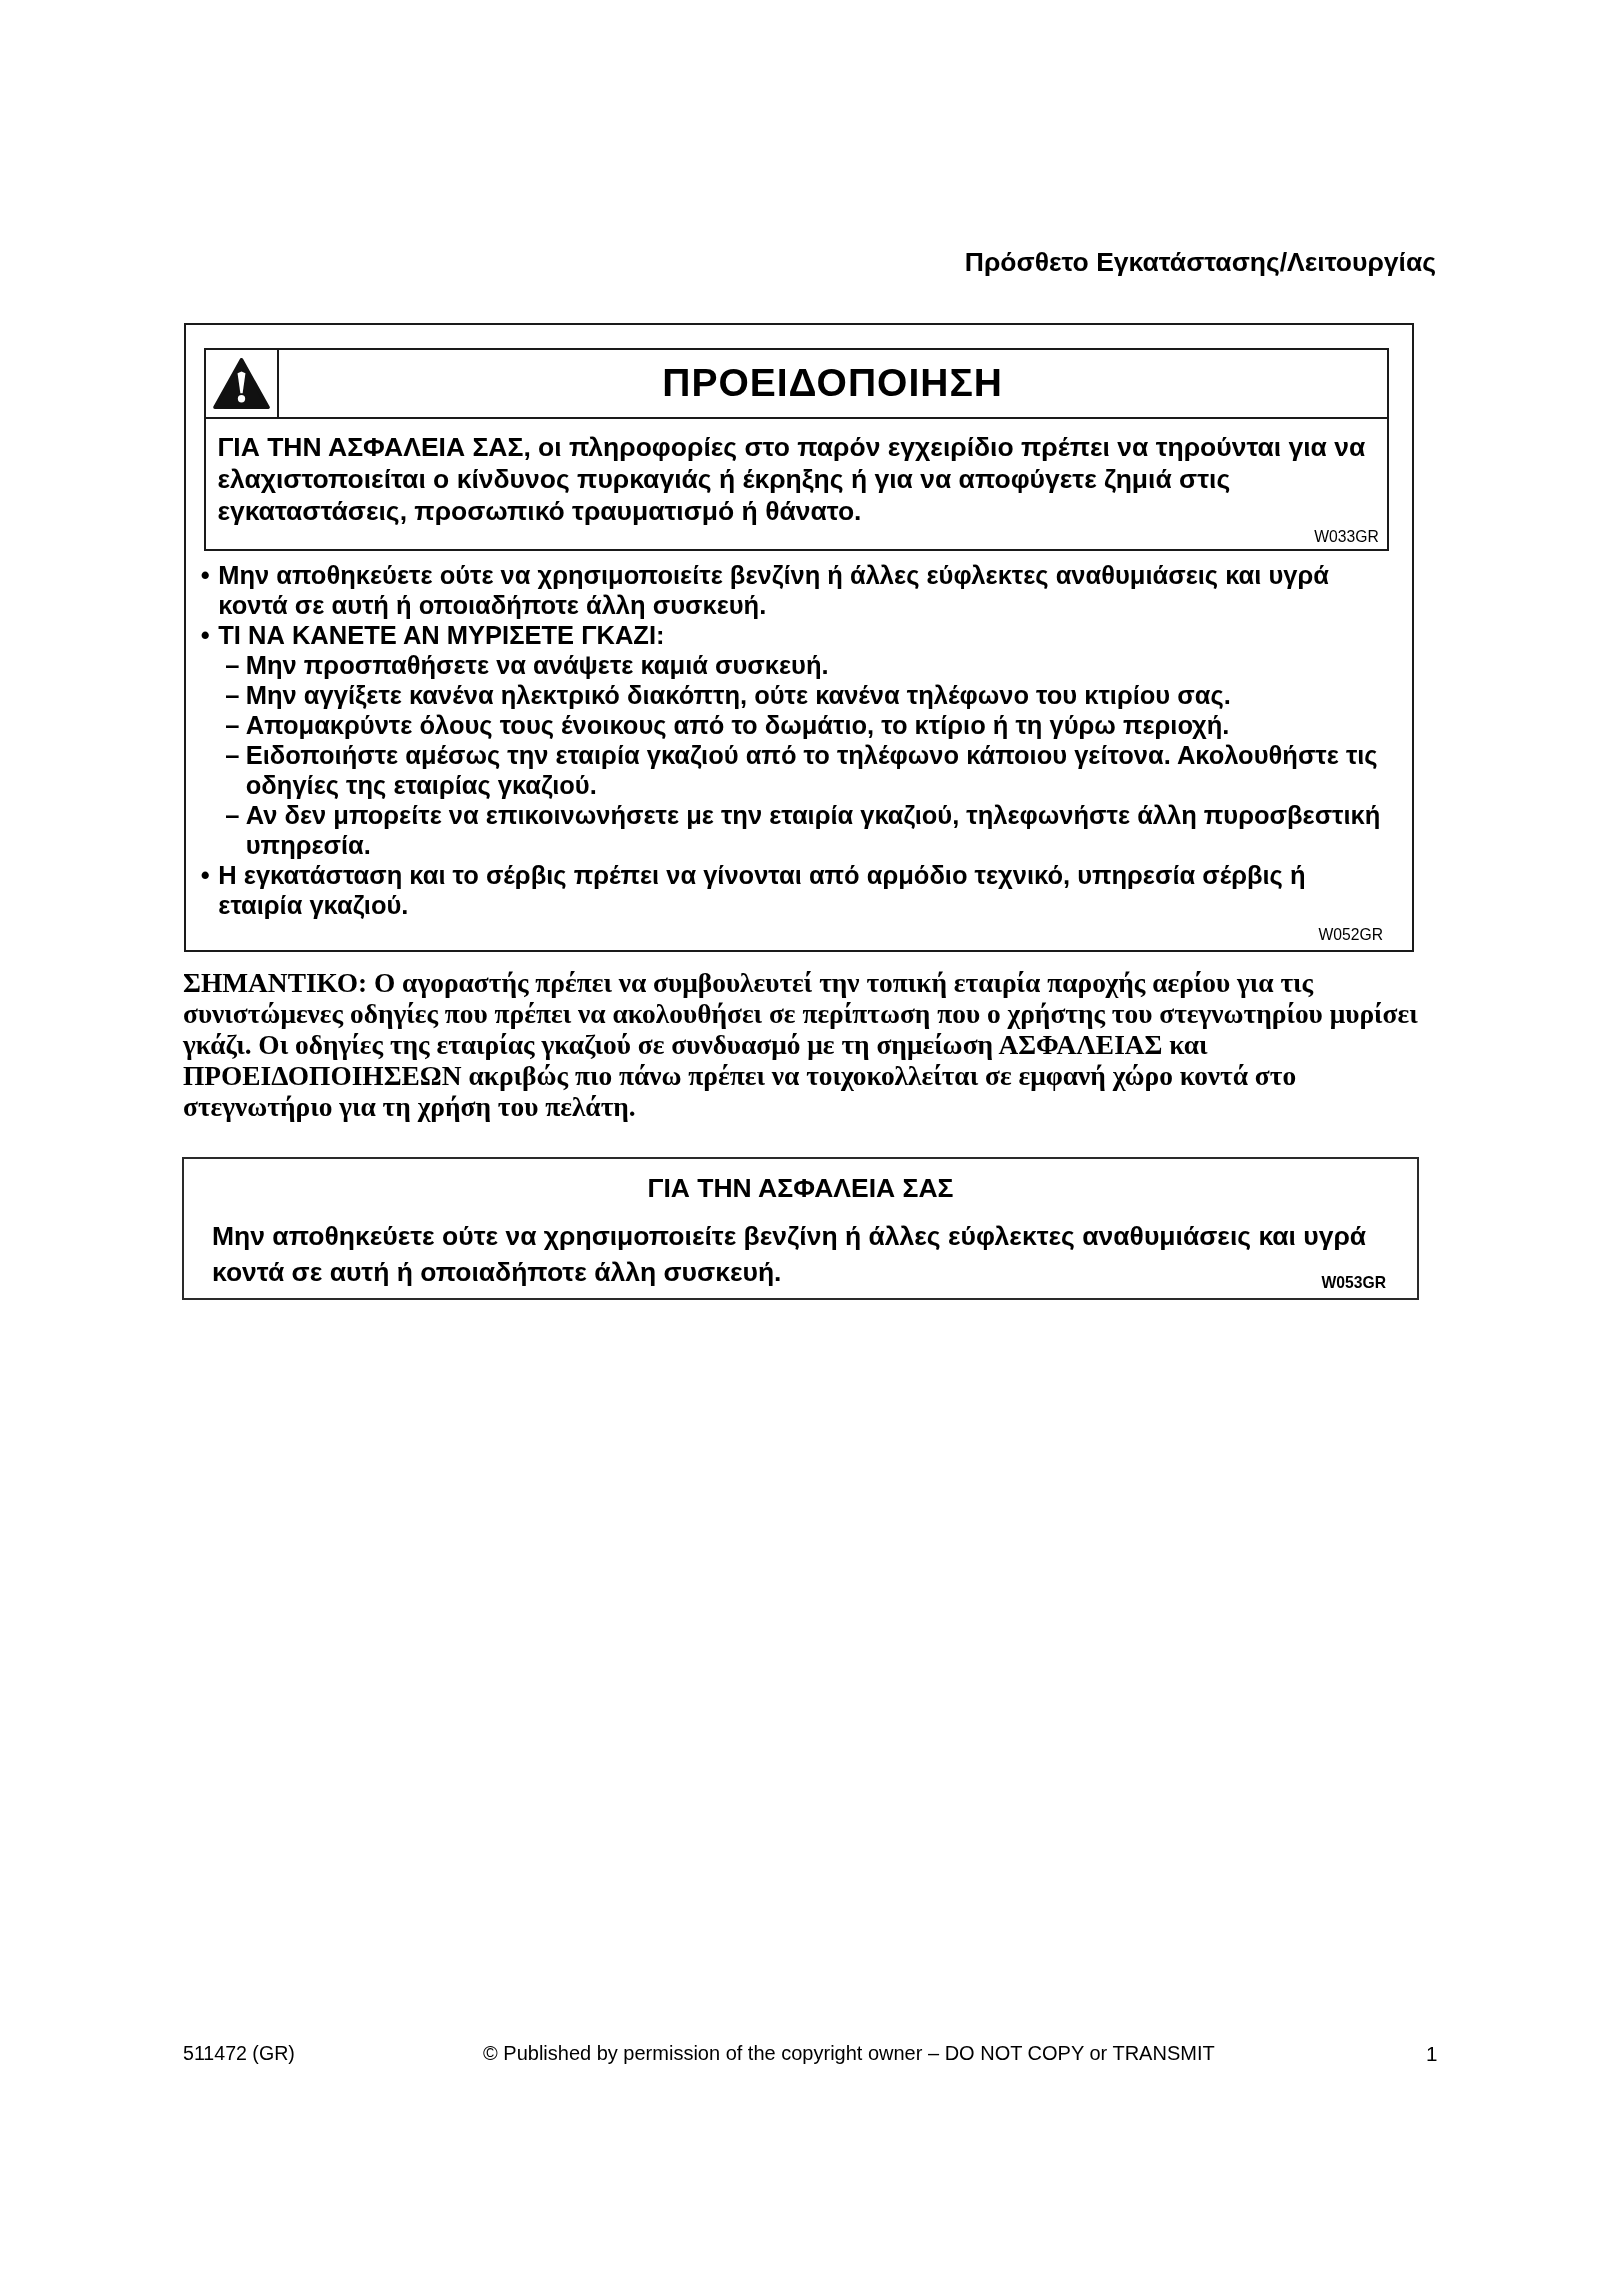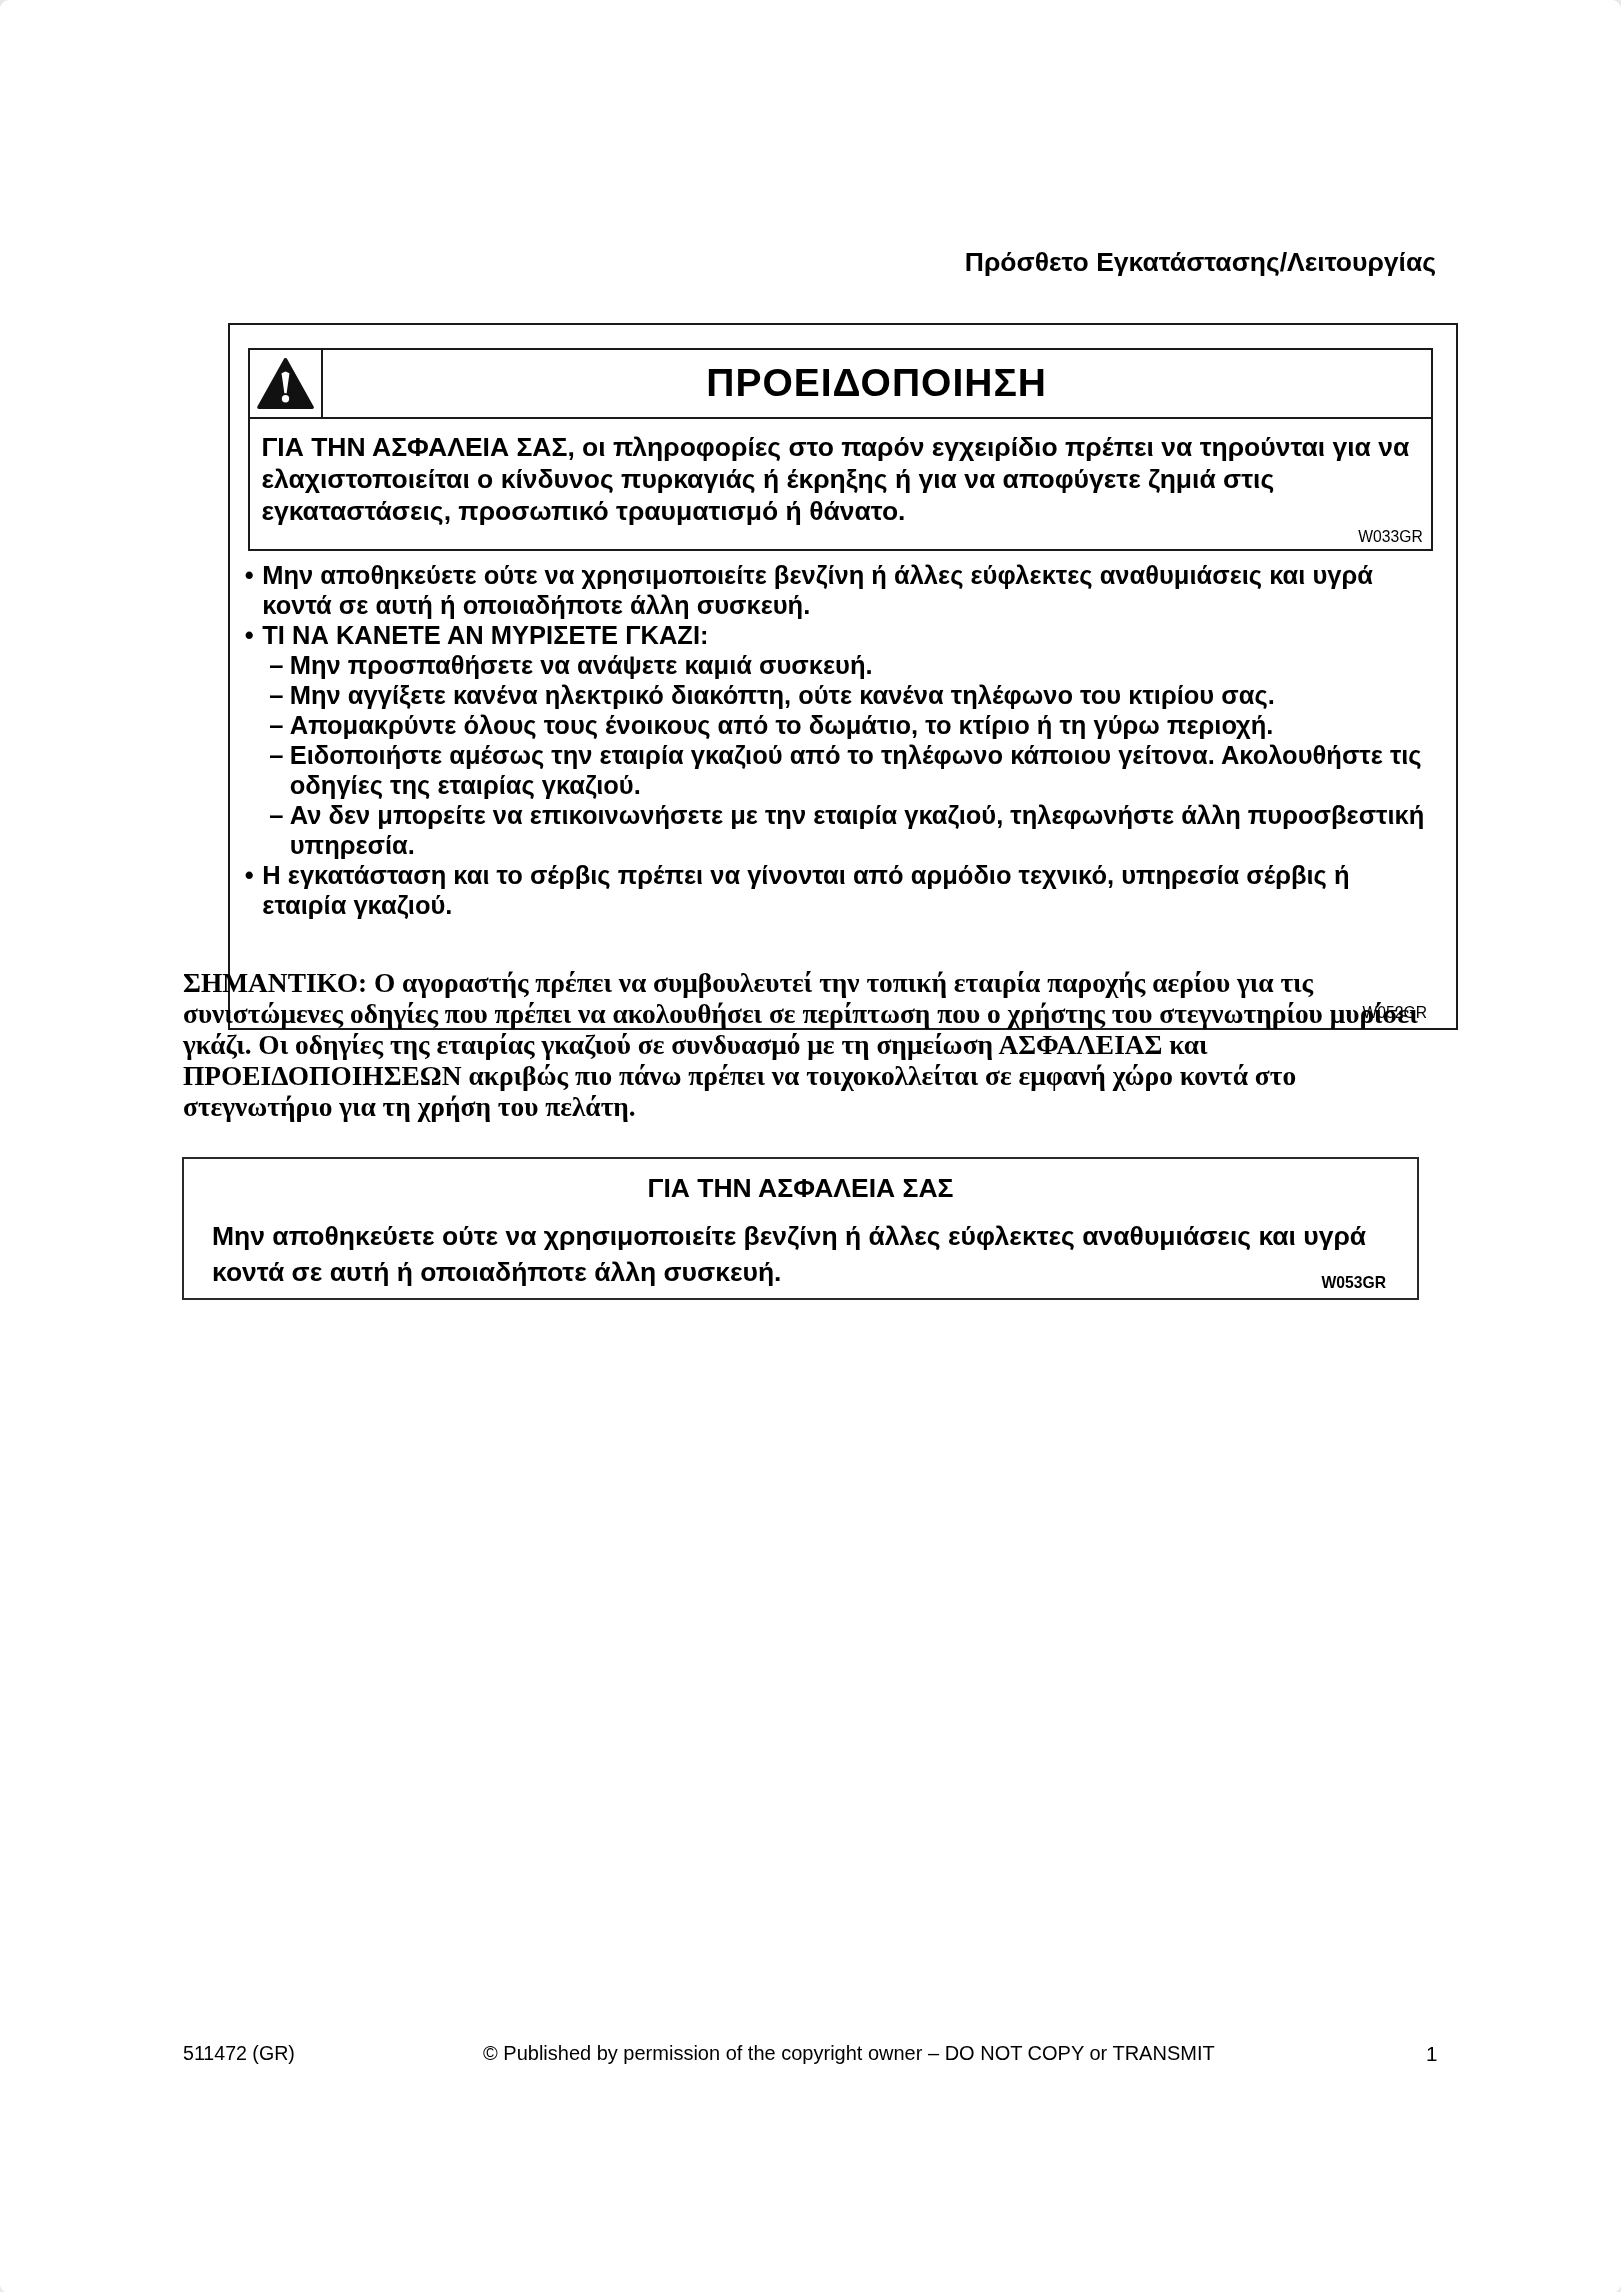--- a/index.html
+++ b/index.html
@@ -1,29 +1,28 @@
 <!DOCTYPE html>
 <html><head>
 <meta charset="utf-8">
 <style>
   html,body { margin:0; padding:0; background:#e8e8e8; }
   .page {
     position:relative; width:1621px; height:2293px; margin:0 auto;
     background:#ffffff; color:#000;
     font-family:"Liberation Sans", sans-serif;
-    border-radius:9px;
   }
   .page-header {
     position:absolute; top:247px; right:185px;
     font-size:26.5px; font-weight:bold; white-space:nowrap;
   }
   
   .wbox {
-    position:absolute; left:184px; top:323px; width:1230px; height:707px;
-    border:2px solid #1a1a1a; box-sizing:border-box;margin-left:44px;
+    position:absolute; left:184px; top:323px; width:1230px; height:629px;
+    border:2px solid #1a1a1a; box-sizing:border-box;
   }
   .inner-box {
     position:absolute; left:17.6px; top:22.5px; width:1185px; height:203px;
     border:2px solid #1a1a1a; box-sizing:border-box;
   }
   .inner-head { display:flex; height:67px; border-bottom:2px solid #1a1a1a; }
   .icon-cell {
     width:71px; flex:none; border-right:2px solid #1a1a1a;
     display:flex; align-items:center; justify-content:center;
   }

